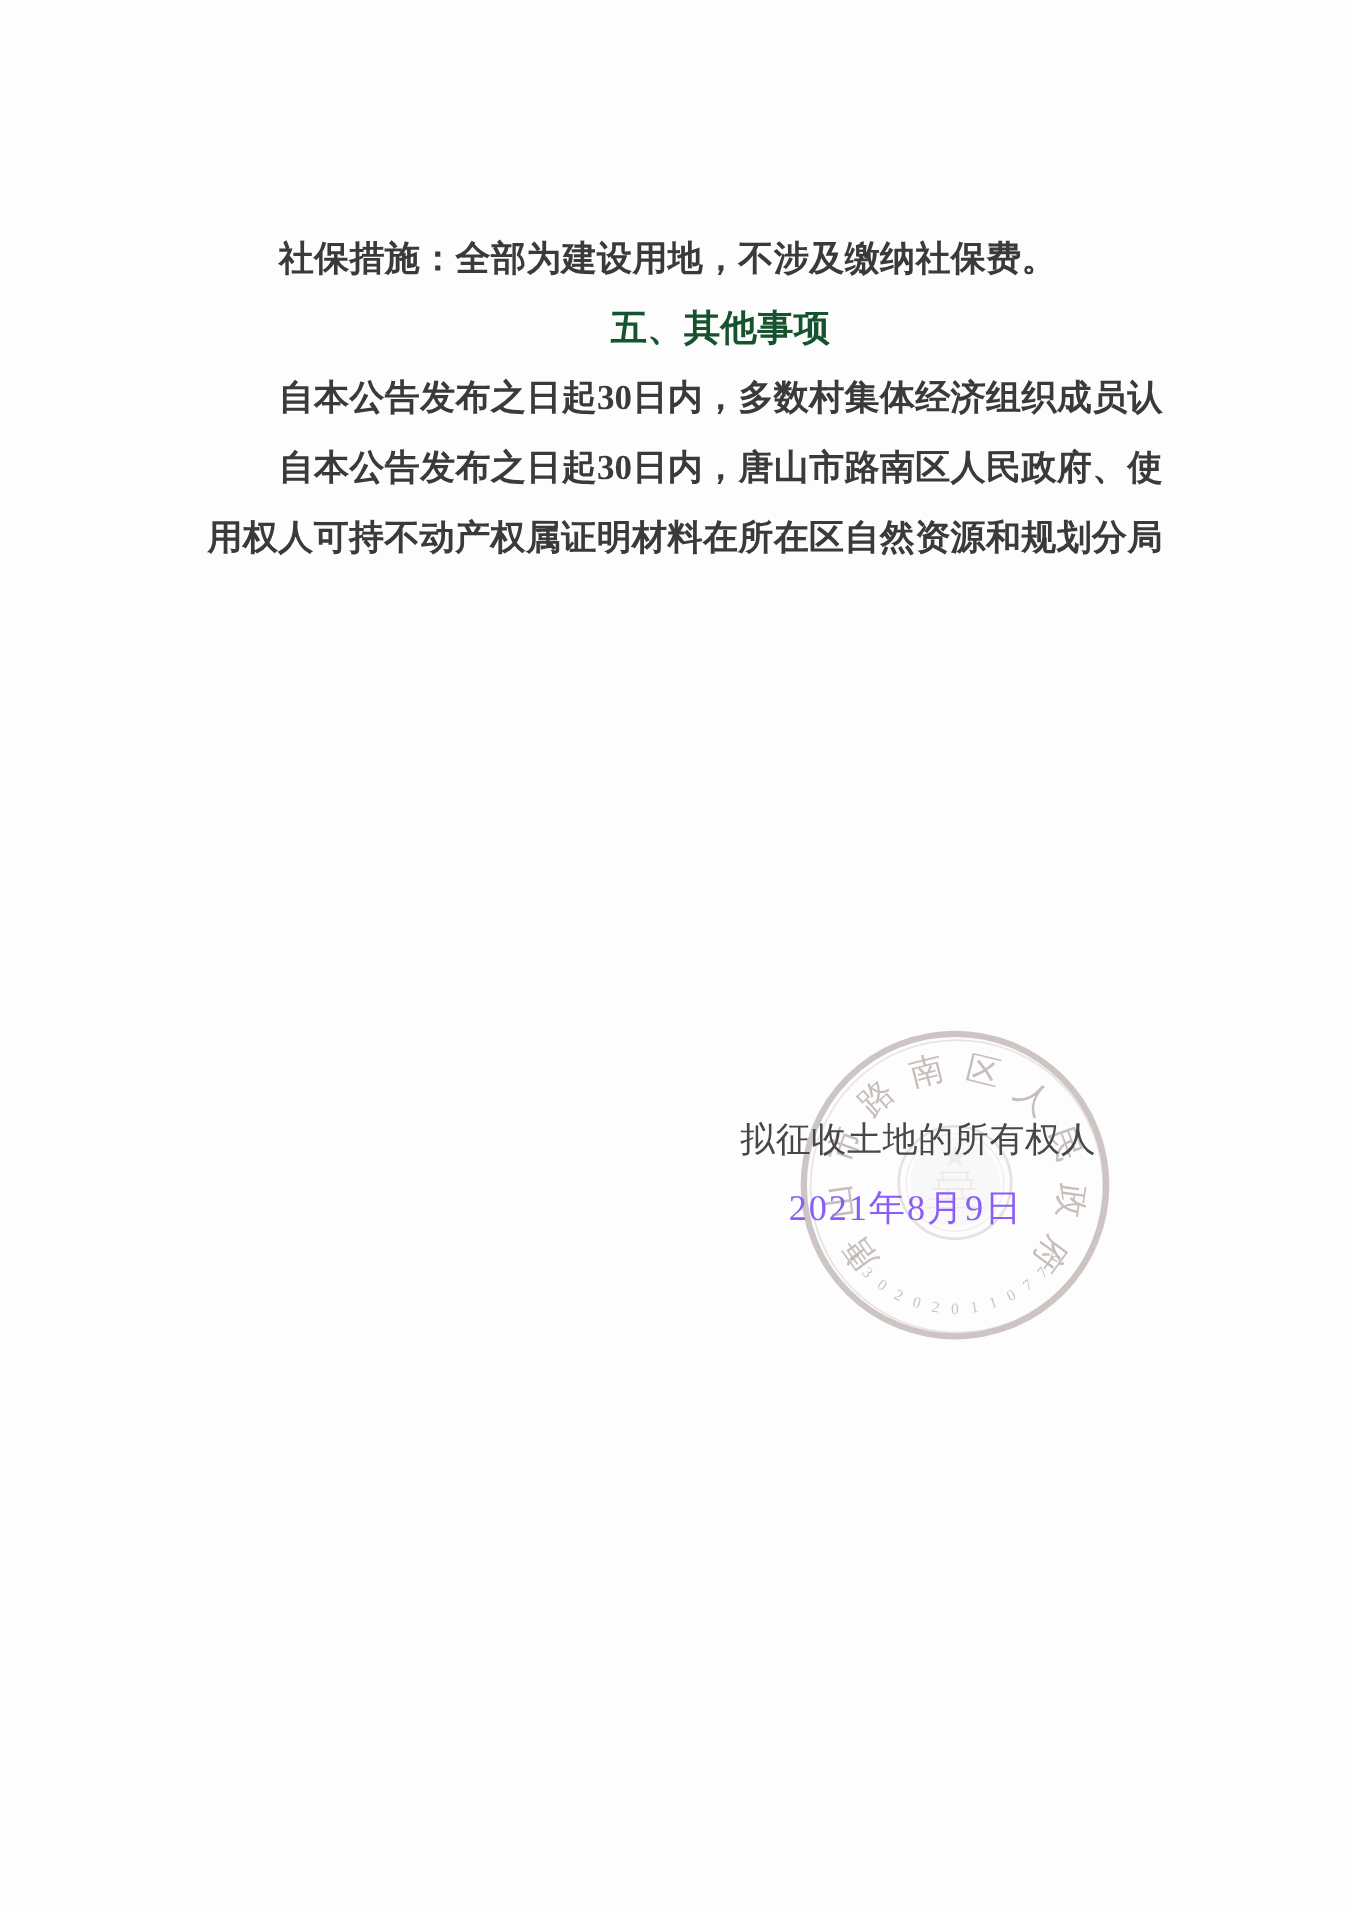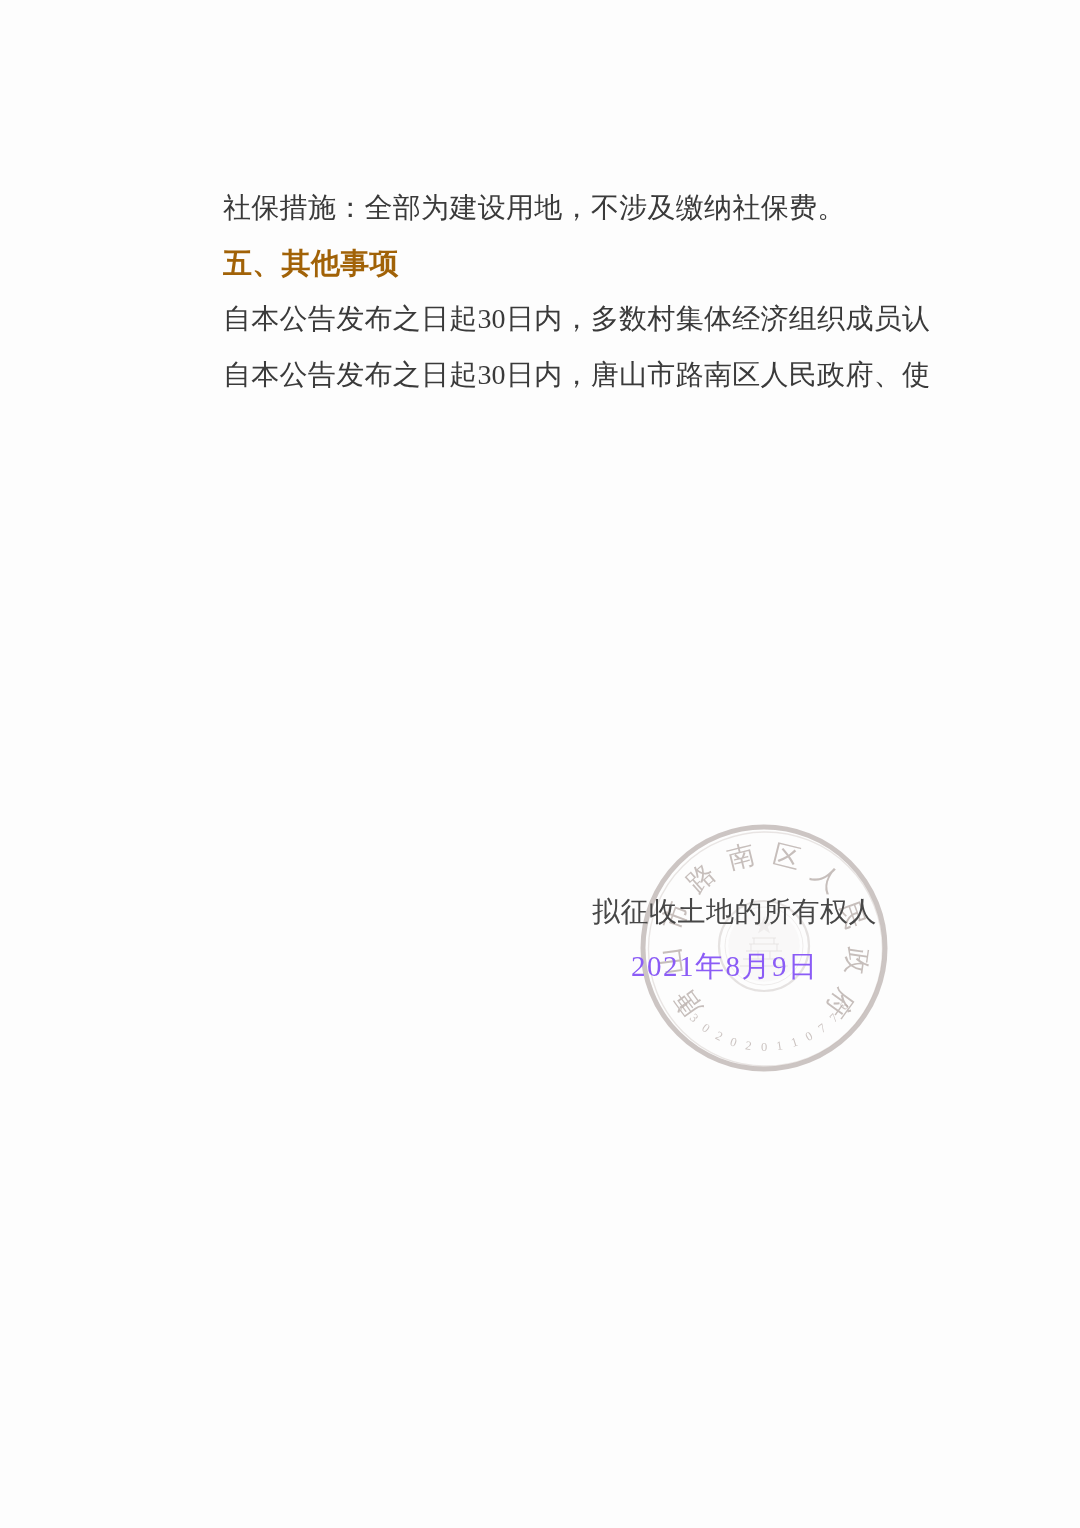--- a/index.html
+++ b/index.html
@@ -26,32 +26,34 @@
     top: 180px;
     width: 764px;
     color: #3a3a3a;
     font-size: 28px;
   }
   .line {
     line-height: 55.7px;
     height: 55.7px;
     white-space: nowrap;
     letter-spacing: 0.3px;
+    font-weight: bold;
   }
   .line.fill {
     white-space: normal;
     text-align: justify;
     text-align-last: justify;
     letter-spacing: 0;
   }
   .line.indent { text-indent: 57px; }
   .line.bold {
     font-weight: bold;
     font-size: 29px;
-    color: #a16207;
+    color: #14532d;
+    text-align: center;
   }
   
   .sig-name {
     position: absolute;
     left: 592px;
     top: 893px;
     font-size: 28px;
     letter-spacing: 0.5px;
     color: #474747;
     z-index: 3;
@@ -95,20 +97,21 @@
 </head>
 <body>
 
 <div class="page">
 
   <div class="doc">
     <div class="line indent">社保措施：全部为建设用地，不涉及缴纳社保费。</div>
     <div class="line indent bold">五、其他事项</div>
     <div class="line indent fill">自本公告发布之日起30日内，多数村集体经济组织成员认</div>
     <div class="line indent fill">自本公告发布之日起30日内，唐山市路南区人民政府、使</div>
+    <div class="line fill">用权人可持不动产权属证明材料在所在区自然资源和规划分局</div>
   </div>
 
   <div class="sig-name">拟征收土地的所有权人</div>
   <div class="sig-date">2021年8月9日</div>
 
   <svg class="seal" viewBox="-140 -140 280 280">
 
     <circle cx="0" cy="0" r="121" fill="none" stroke="#aca09c" stroke-width="5" stroke-opacity="0.7"></circle>
     <circle cx="1.5" cy="1" r="117" fill="none" stroke="#b6aba7" stroke-width="1.4" stroke-opacity="0.35"></circle>
 

